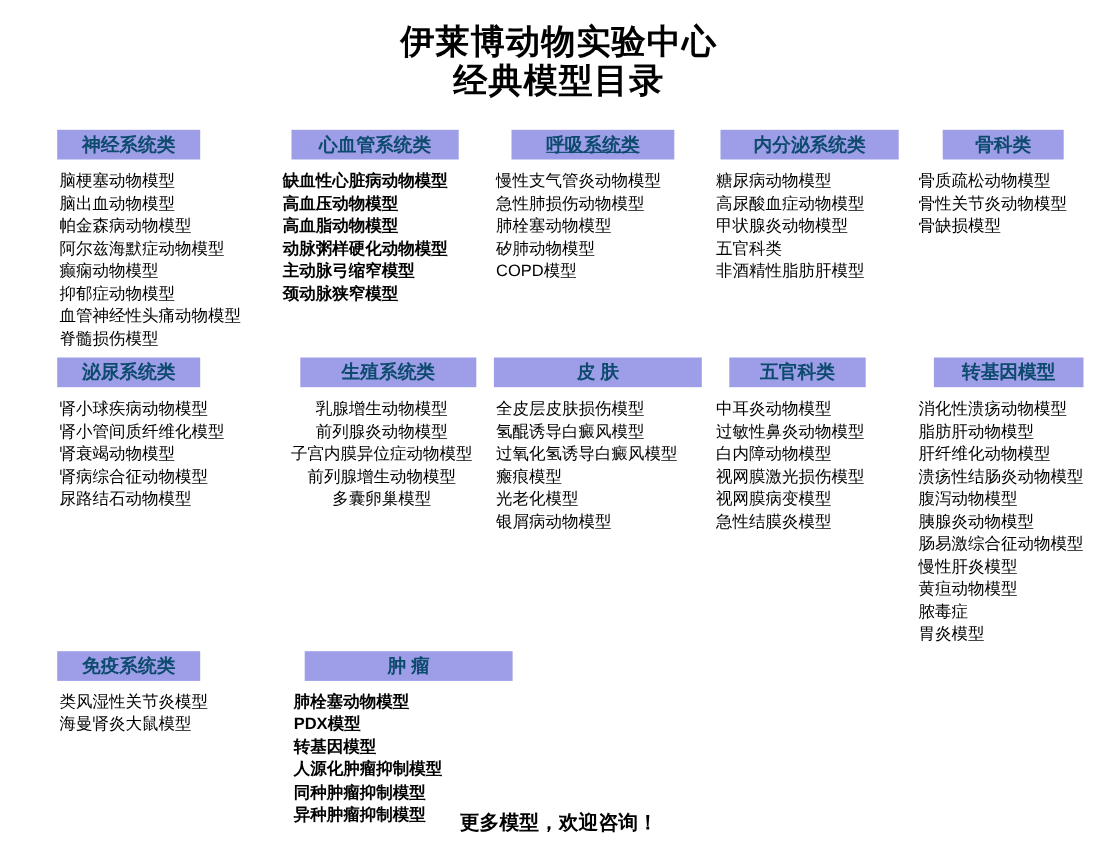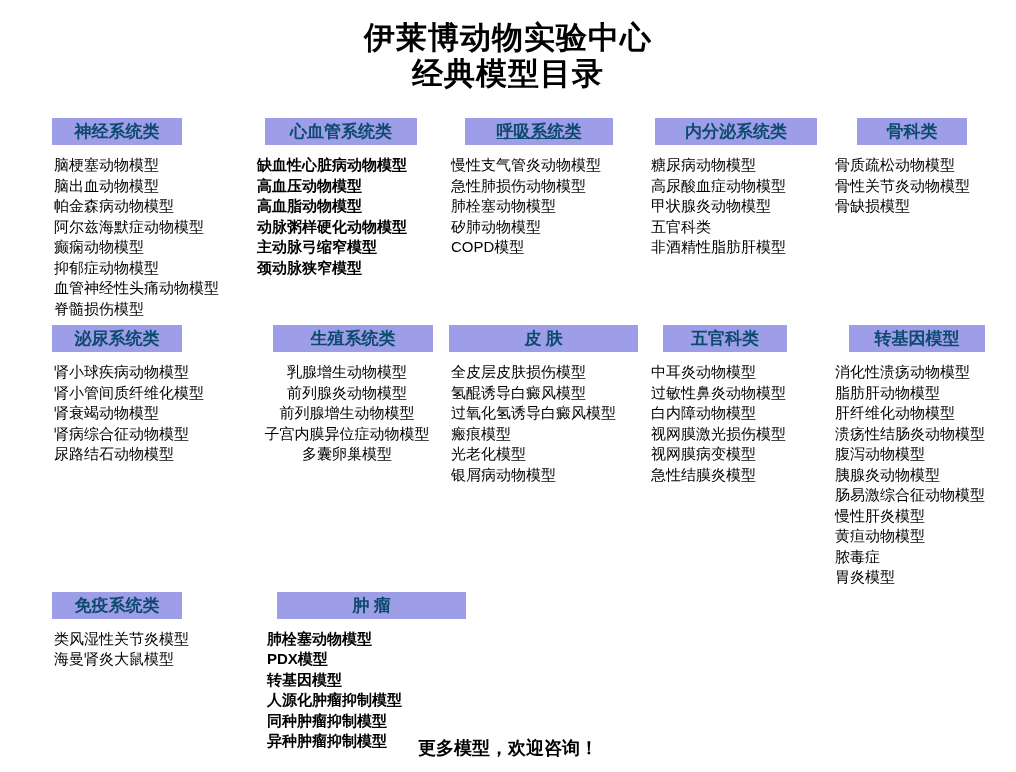--- a/index.html
+++ b/index.html
@@ -207,22 +207,22 @@
         <li>肾病综合征动物模型</li>
         <li>尿路结石动物模型</li>
       </ul>
     </div>
 
     <div class="col col-w2">
       <div class="cat-head hw-140 head-offset-6" style="background: rgb(158, 158, 232);">生殖系统类</div>
       <ul class="cat-list center">
         <li>乳腺增生动物模型</li>
         <li>前列腺炎动物模型</li>
+        <li>子宫内膜异位症动物模型</li>
         <li>前列腺增生动物模型</li>
-        <li>子宫内膜异位症动物模型</li>
         <li>多囊卵巢模型</li>
       </ul>
     </div>
 
     <div class="col col-w3">
       <div class="cat-head hw-160 head-offset-9" style="background: rgb(158, 158, 232);">皮  肤</div>
       <ul class="cat-list pad-3">
         <li>全皮层皮肤损伤模型</li>
         <li>氢醌诱导白癜风模型</li>
         <li>过氧化氢诱导白癜风模型</li>

